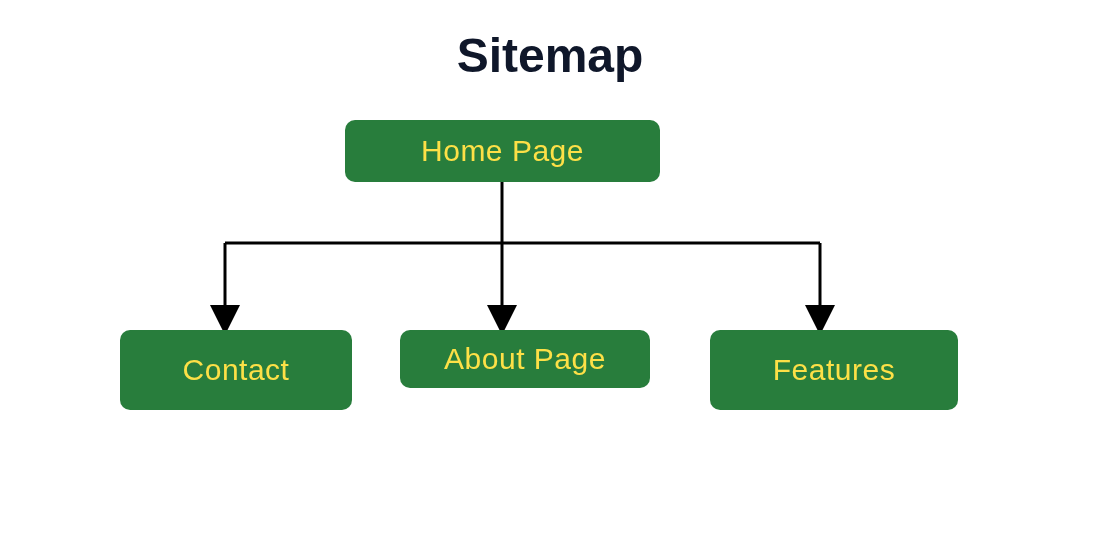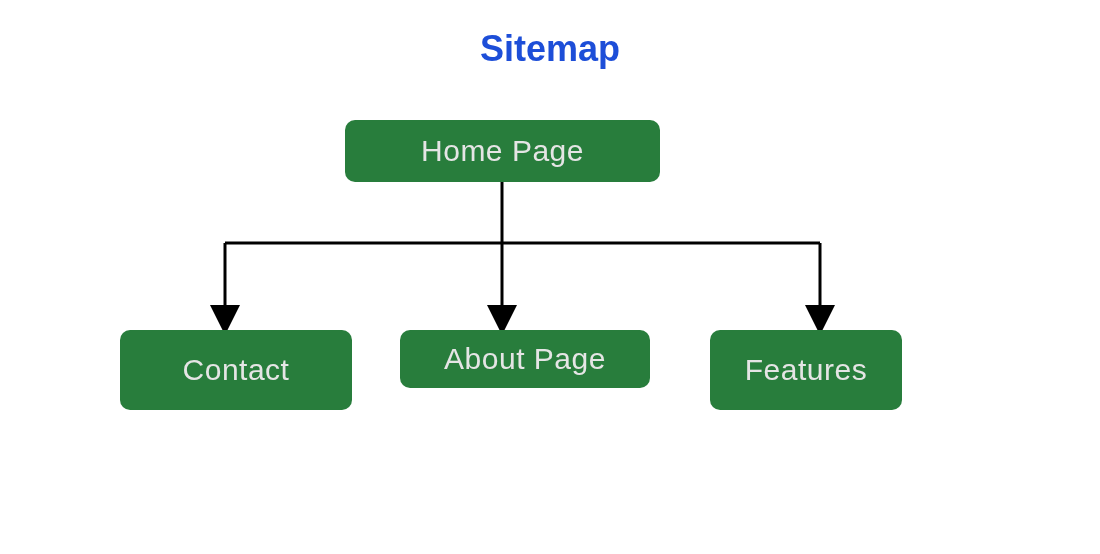--- a/index.html
+++ b/index.html
@@ -13,28 +13,28 @@
       background: #ffffff;
       font-family: -apple-system, BlinkMacSystemFont, "Segoe UI", Helvetica, Arial, sans-serif;
       position: relative;
     }
     .title {
       position: absolute;
       top: 28px;
       left: 0;
       right: 0;
       text-align: center;
-      font-size: 36px;
+      font-size: 48px;
       font-weight: 700;
-      color: #1d4ed8;
+      color: #0f172a;
     }
     .node {
       position: absolute;
       background: #287d3c;
-      color: #e5e5e5;
+      color: #fde047;
       border-radius: 10px;
       display: flex;
       align-items: center;
       justify-content: center;
       font-size: 30px;
       font-weight: 400;
       letter-spacing: 0.5px;
     }
     .node-home {
       top: 120px;
@@ -51,21 +51,21 @@
     .node-about {
       top: 330px;
       left: 400px;
       width: 250px;
       height: 58px;
       align-items: center;
     }
     .node-features {
       top: 330px;
       left: 710px;
-      width: 192px;
+      width: 248px;
       height: 80px;
     }
     .connectors {
       position: absolute;
       top: 0;
       left: 0;
       width: 1100px;
       height: 554px;
       pointer-events: none;
     }

